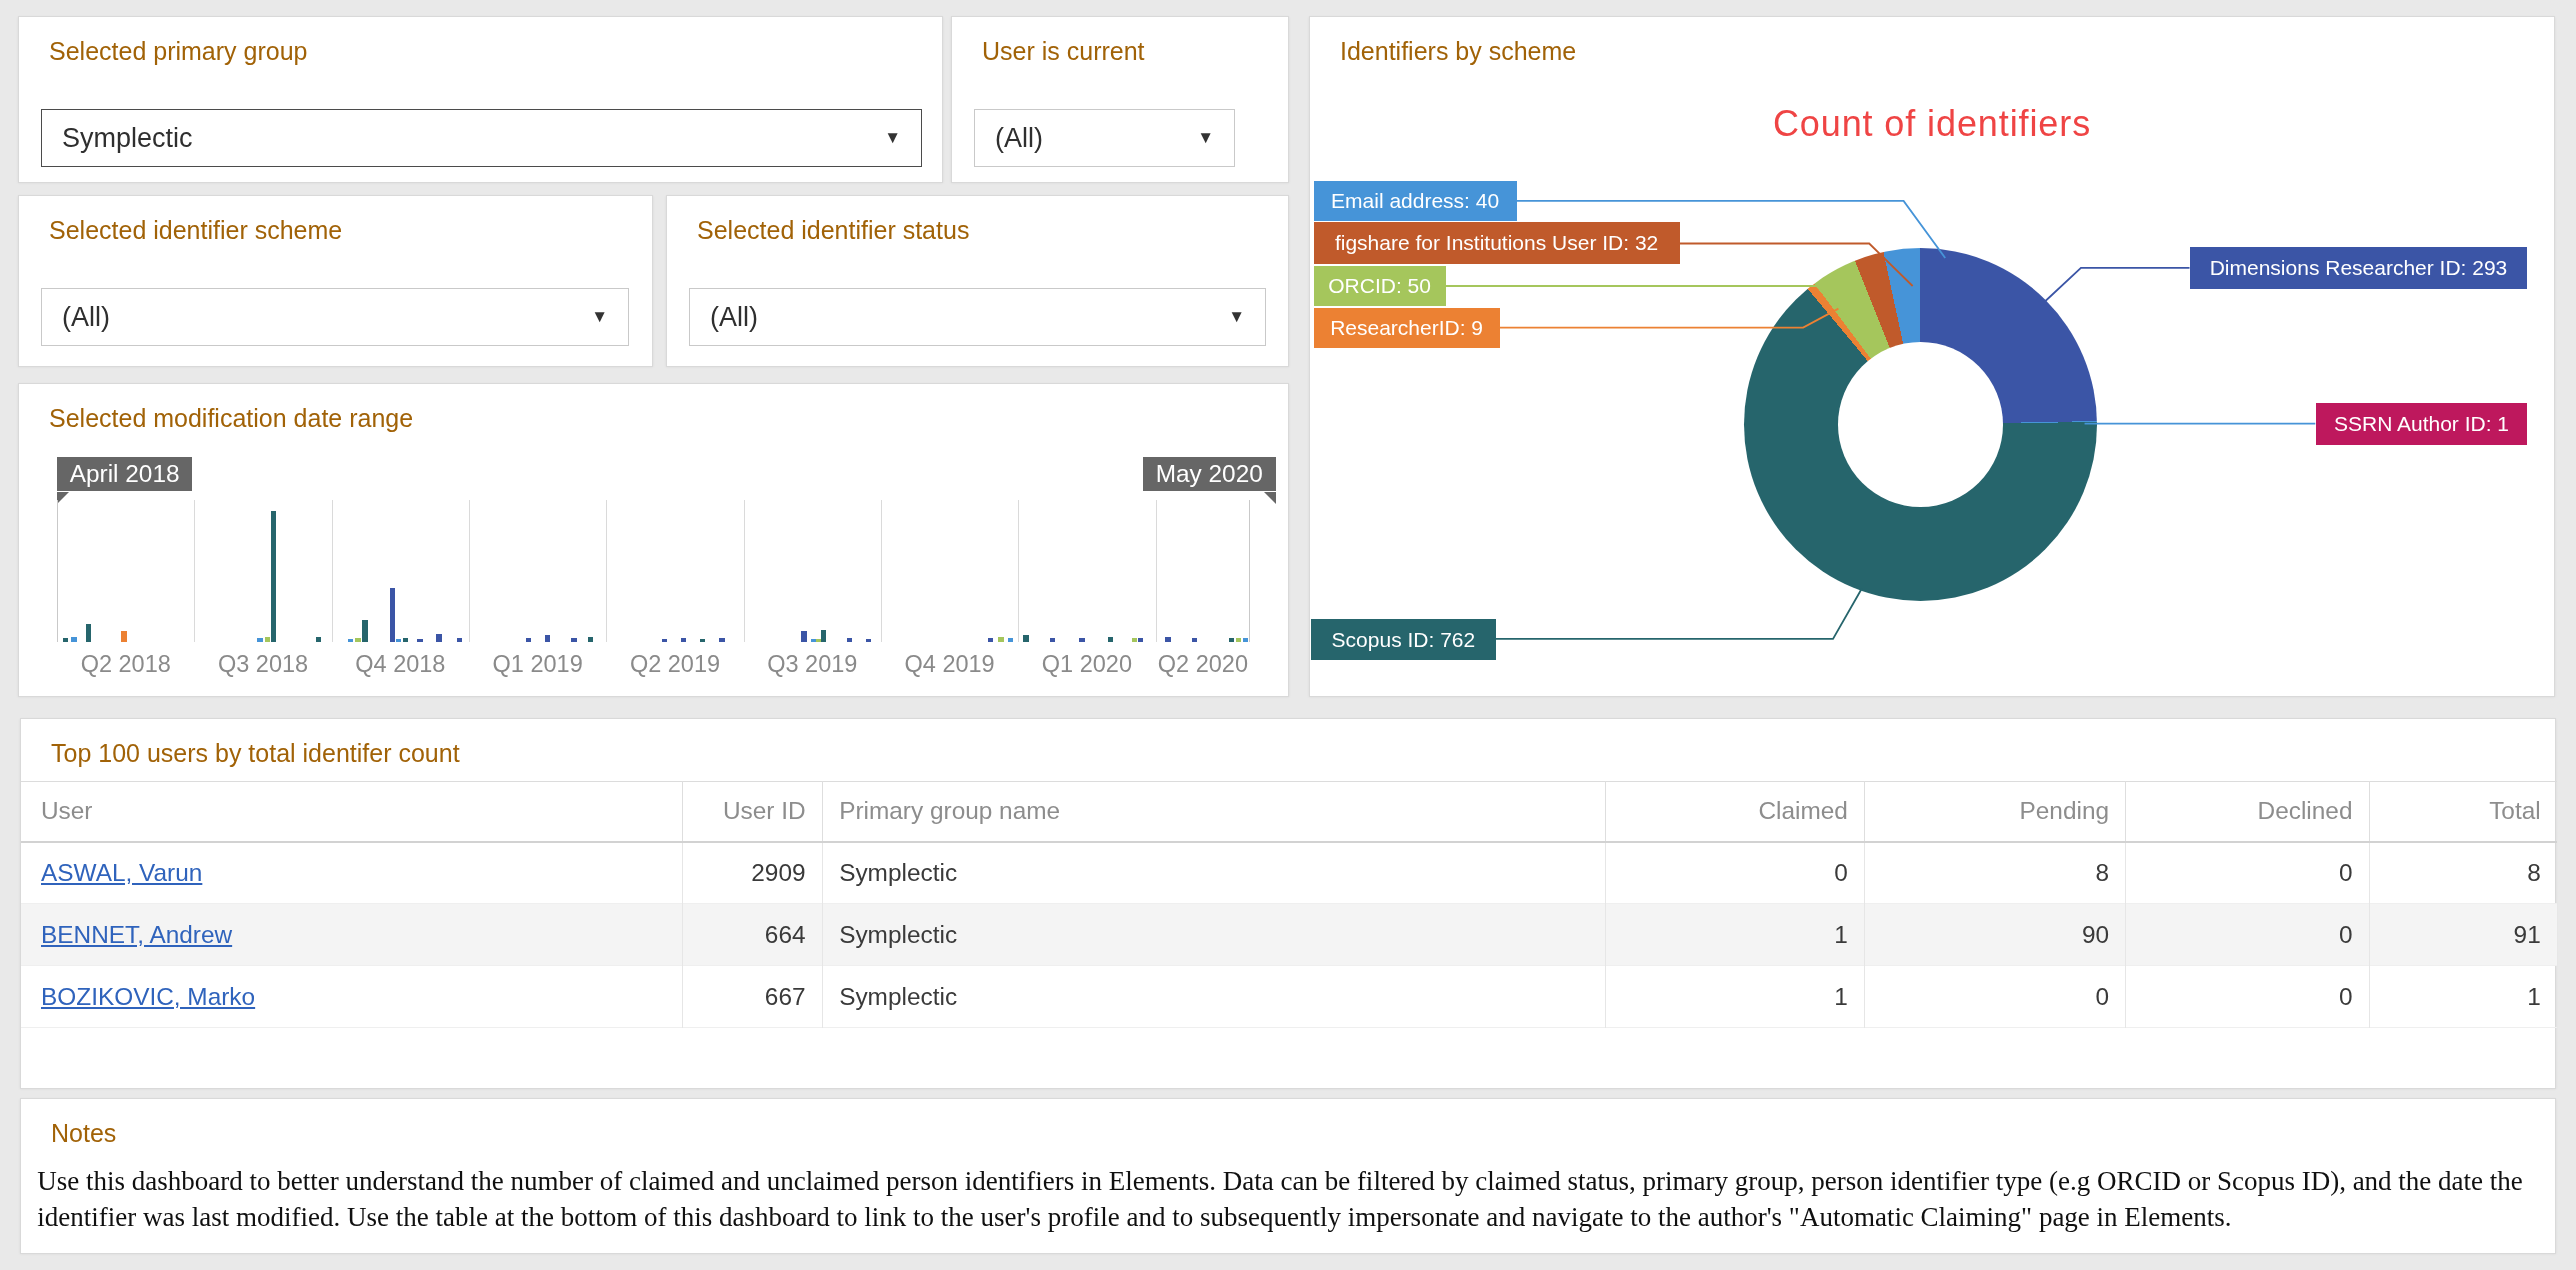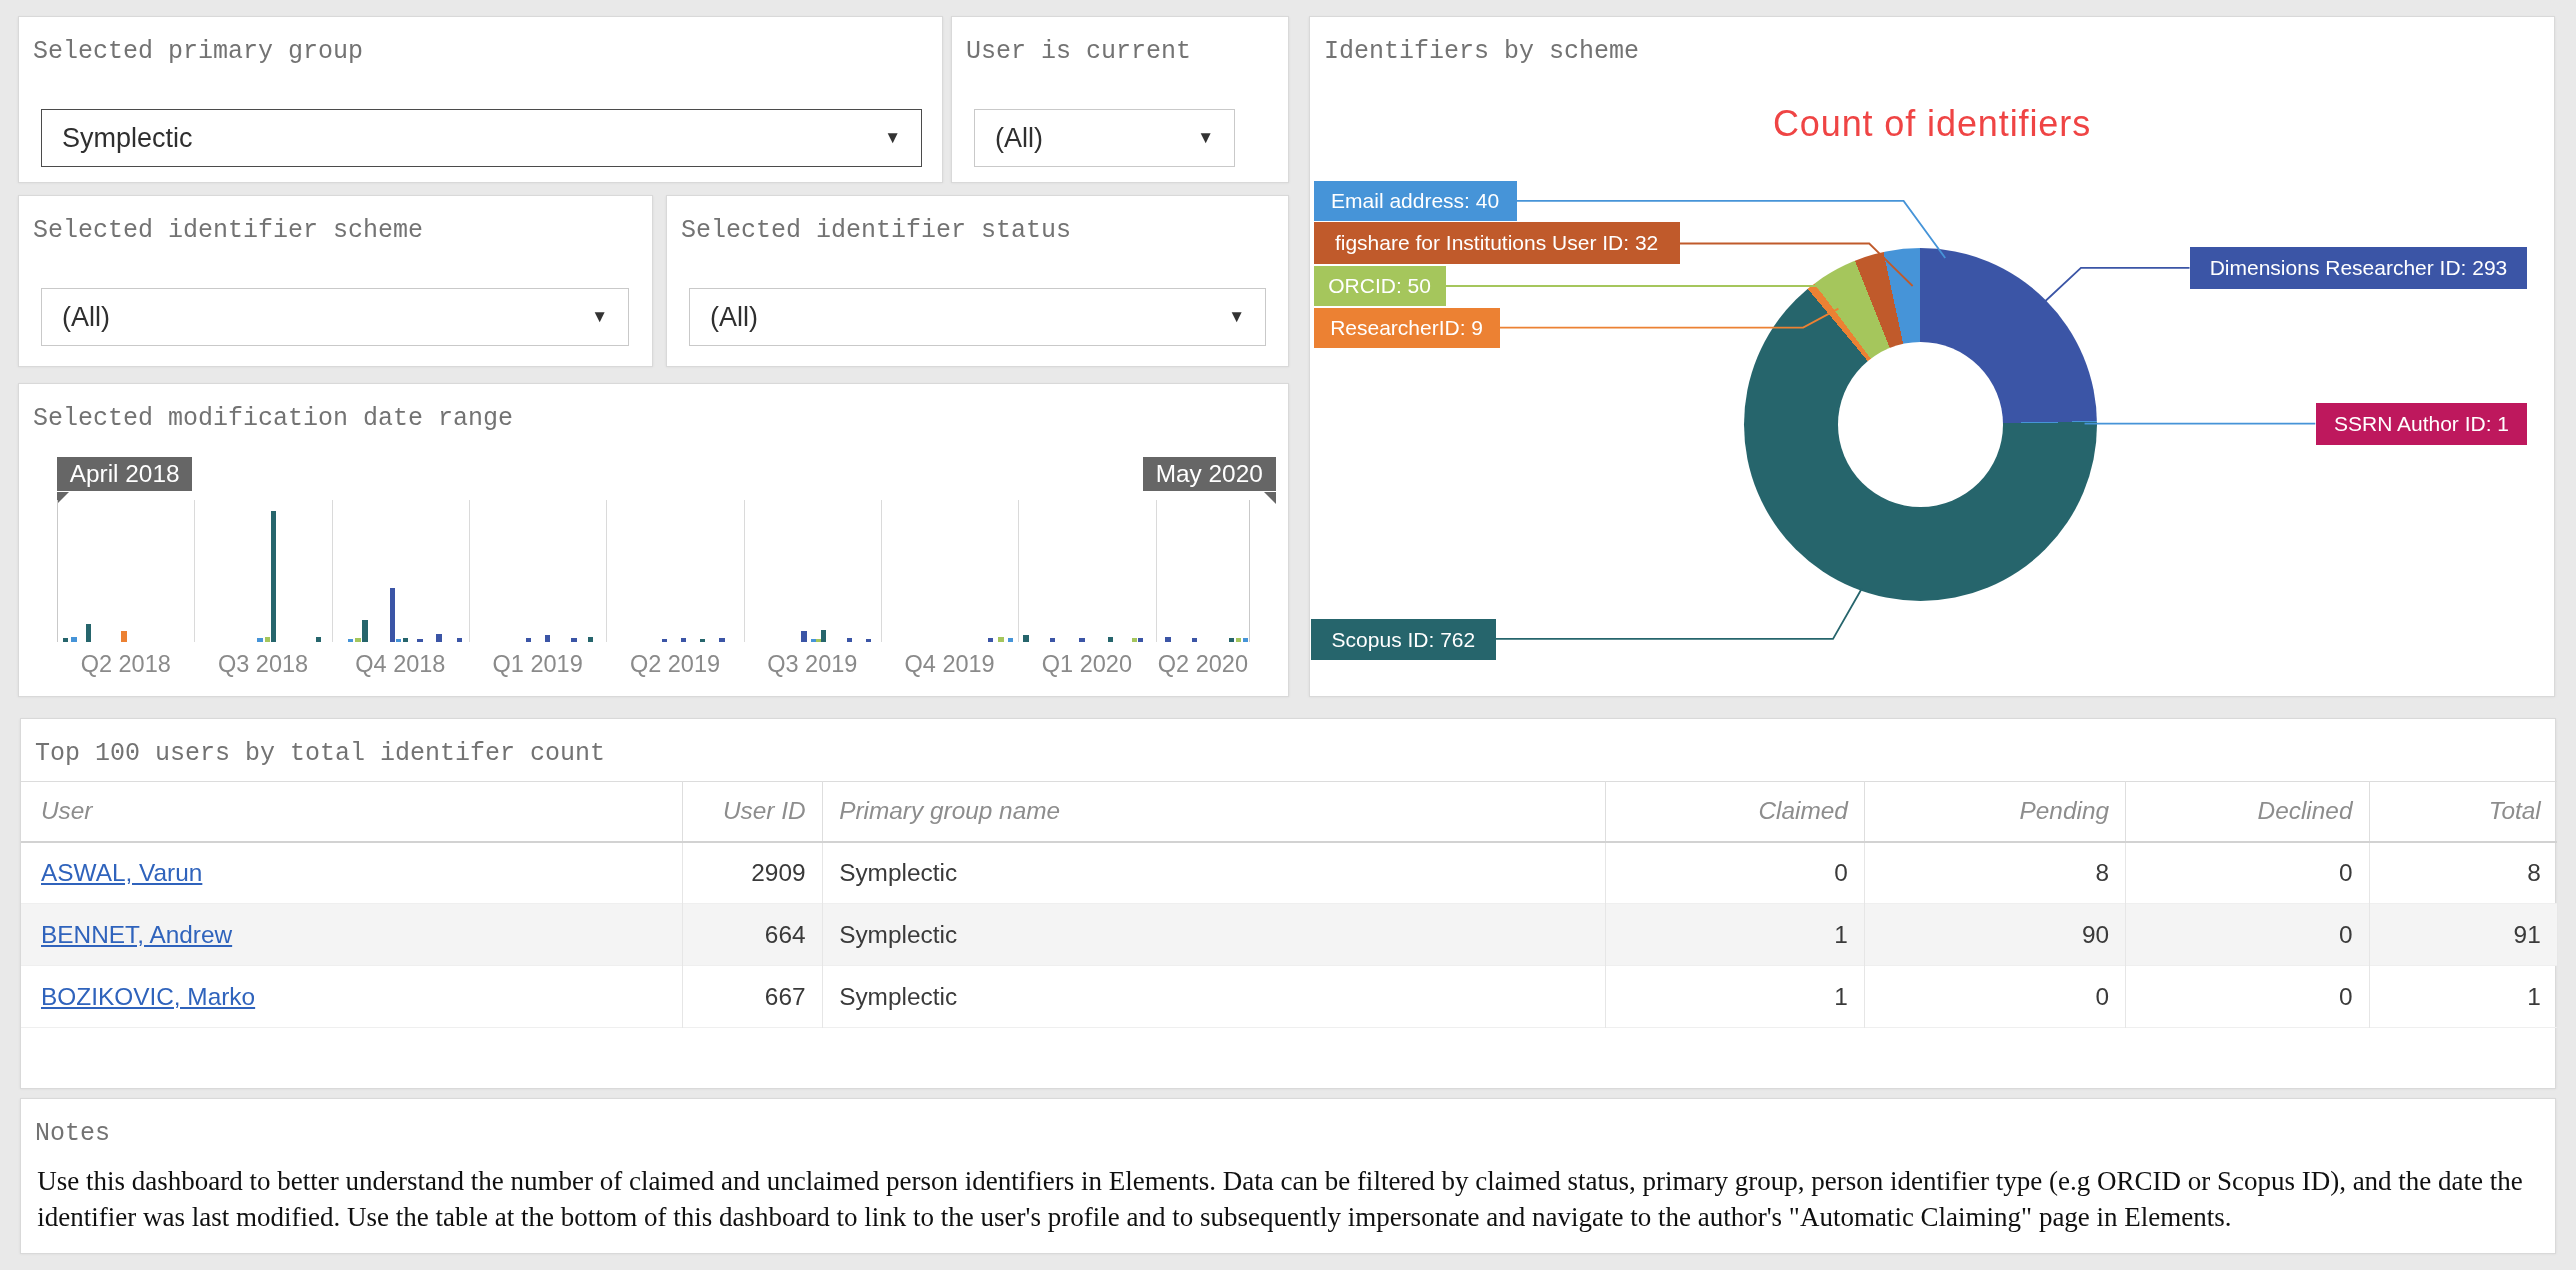--- a/index.html
+++ b/index.html
@@ -1,20 +1,20 @@
 <!DOCTYPE html>
 <html style="font-size:14.5px"><head>
 <meta charset="utf-8">
 <style>
   html,body{margin:0;padding:0;background:#e9e9e9;}
   .page{position:relative;width:2576px;height:1271px;background:#e9e9e9;overflow:hidden;
         font-family:"Liberation Sans","DejaVu Sans",sans-serif;}
   .card{position:absolute;background:#ffffff;border:0.9px solid #d9d9d9;
         box-shadow:0 0.9px 2.7px rgba(0,0,0,0.07);box-sizing:border-box;}
-  .card-title{position:absolute;left:14px;top:20px;font-size:25px;color:#737373;white-space:nowrap;font-family:Liberation Mono, monospace;}
+  .card-title{position:absolute;left:30px;top:20px;font-size:25px;color:#a16207;white-space:nowrap;}
 
   
   .dd{position:absolute;box-sizing:border-box;background:#fff;border:0.9px solid #c9c9c9;
       height:58px;display:flex;align-items:center;padding:0 51px 0 20px;font-size:27px;color:#2f2f2f;}
   .dd.dark{border:1.8px solid #4b4b4b;}
   .dd .caret{position:absolute;right:20px;top:50%;transform:translateY(-50%);font-size:17px;color:#333;}
 
   
   .handle{position:absolute;background:#666666;color:#fff;font-size:24.4px;display:flex;
           align-items:center;justify-content:center;height:34px;padding:0 12.7px;white-space:nowrap;}
@@ -32,21 +32,21 @@
   .donut-title{position:absolute;left:0;right:0;text-align:center;font-size:36px;color:#ef4444;letter-spacing:0.9px;}
   .donut-ring{position:absolute;border-radius:50%;width:353px;height:353px;}
   .donut-hole{position:absolute;width:165px;height:165px;border-radius:50%;background:#fff;}
   .callout{position:absolute;color:#fff;font-size:21px;display:flex;align-items:center;
            justify-content:center;white-space:nowrap;box-sizing:border-box;padding:0 12.7px;}
   .leaders{position:absolute;inset:0;pointer-events:none;}
 
   
   table{border-collapse:collapse;table-layout:fixed;width:2536px;}
   th,td{box-sizing:border-box;font-size:24.4px;overflow:hidden;white-space:nowrap;}
-  th{color:#8d8d8d;font-weight:normal;height:60px;padding:0 16.3px;border-left:0.9px solid #dedede;font-style:italic;}
+  th{color:#8d8d8d;font-weight:normal;height:60px;padding:0 16.3px;border-left:0.9px solid #dedede;}
   td{color:#3a3a3a;height:62px;padding:0 16.3px;border-left:0.9px solid #e6e6e6;}
   th:first-child,td:first-child{border-left:none;padding-left:20px;}
   thead tr{border-top:0.9px solid #dcdcdc;border-bottom:2.7px solid #d2d2d2;}
   tbody tr{border-bottom:0.9px solid #efefef;}
   tbody tr:nth-child(even){background:#f4f4f4;}
   .al{text-align:left;} .ar{text-align:right;}
   td a{color:#2F63BC;text-decoration:underline;}
   col.c0{width:26.1%;} col.c1{width:5.5%;} col.c2{width:30.9%;}
   col.c3{width:10.2%;} col.c4{width:10.3%;} col.c5{width:9.6%;} col.c6{width:7.4%;}
 

